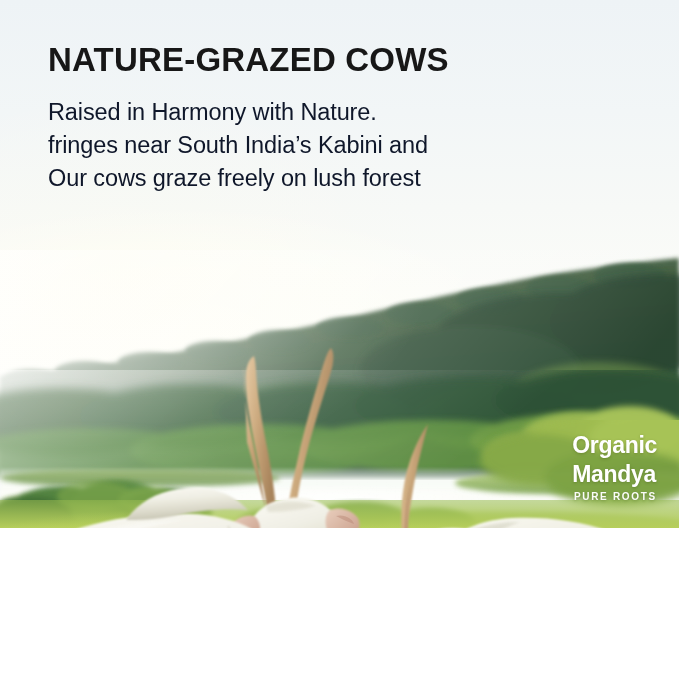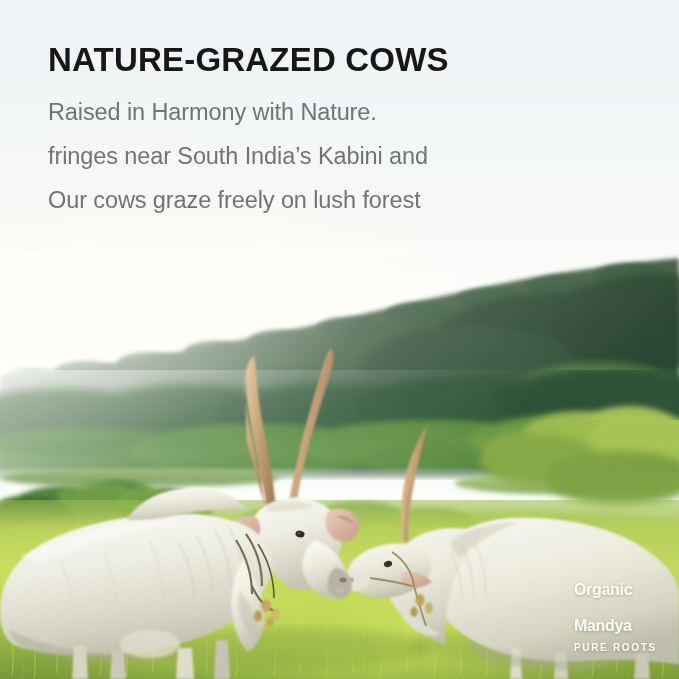--- a/index.html
+++ b/index.html
@@ -7,21 +7,21 @@
     padding: 0;
     background: #ffffff;
   }
   body {
     font-family: "Liberation Sans", sans-serif;
   }
 
   #canvas {
     position: relative;
     width: 679px;
-    height: 679px;
+    height: 528px;
     overflow: hidden;
     background: #f4f7f8;
   }
 
   
   .sky {
     position: absolute;
     left: 0; top: 0;
     width: 679px; height: 400px;
     background: linear-gradient(180deg,
@@ -157,43 +157,42 @@
     color: #171717;
     line-height: 40px;
     margin: 0 0 16px 0;
     white-space: nowrap;
   }
   .body-line {
     font-family: "Liberation Sans", sans-serif;
     font-weight: 400;
     font-size: 23.5px;
     line-height: 33px;
-    color: #737373;
+    color: #0f172a;
     letter-spacing: -0.1px;
     white-space: nowrap;
-    margin-top: 11px;
   }
 
   
   .logo {
     position: absolute;
     right: 22px;
     bottom: 26px;
     text-align: left;
     color: #ffffff;
     text-shadow: 0 1px 3px rgba(60,80,20,0.35);
   }
   .logo-line1, .logo-line2 {
     font-family: "Liberation Sans", sans-serif;
     font-weight: 700;
-    font-size: 16px;
+    font-size: 23px;
     line-height: 23px;
     letter-spacing: -0.3px;
   }
-  .logo-line2 { margin-top: 13px; }
+  .logo-line2 { margin-top: 6px; }
   .logo-tagline {
     font-family: "Liberation Sans", sans-serif;
     font-weight: 700;
     font-size: 10px;
     letter-spacing: 1.7px;
     margin-top: 5px;
     text-align: right;
     opacity: .97;
   }
 

